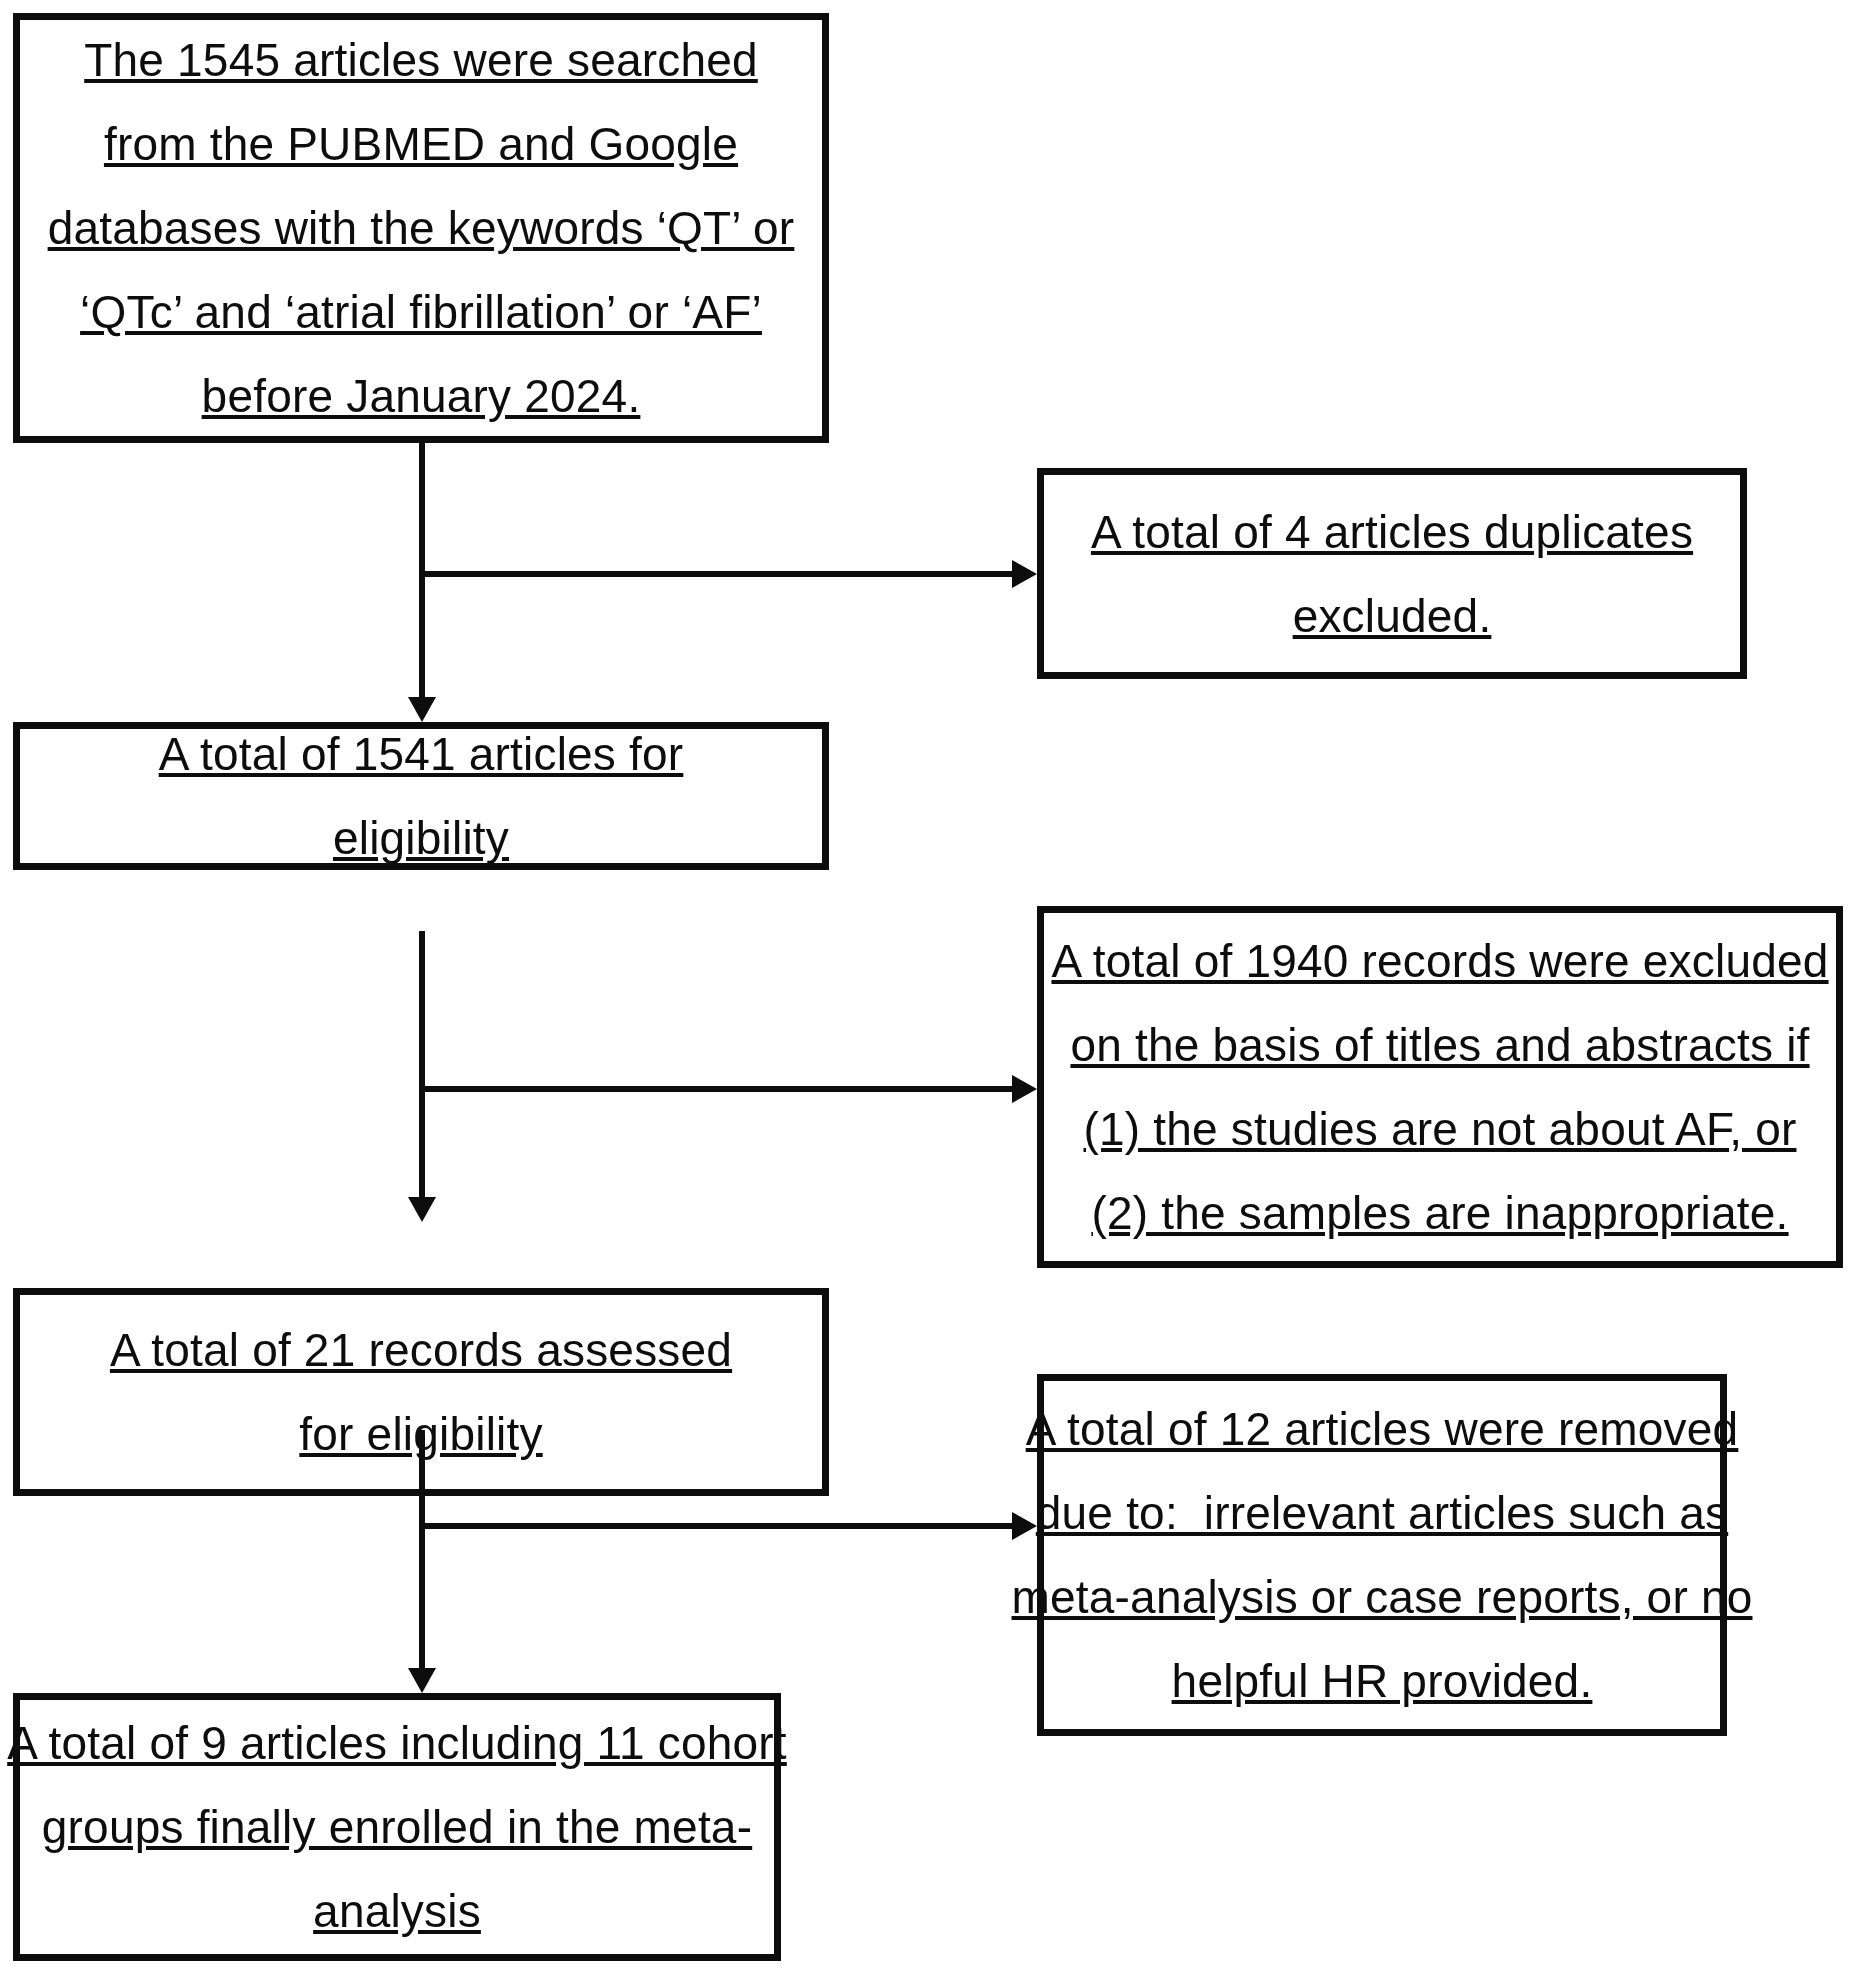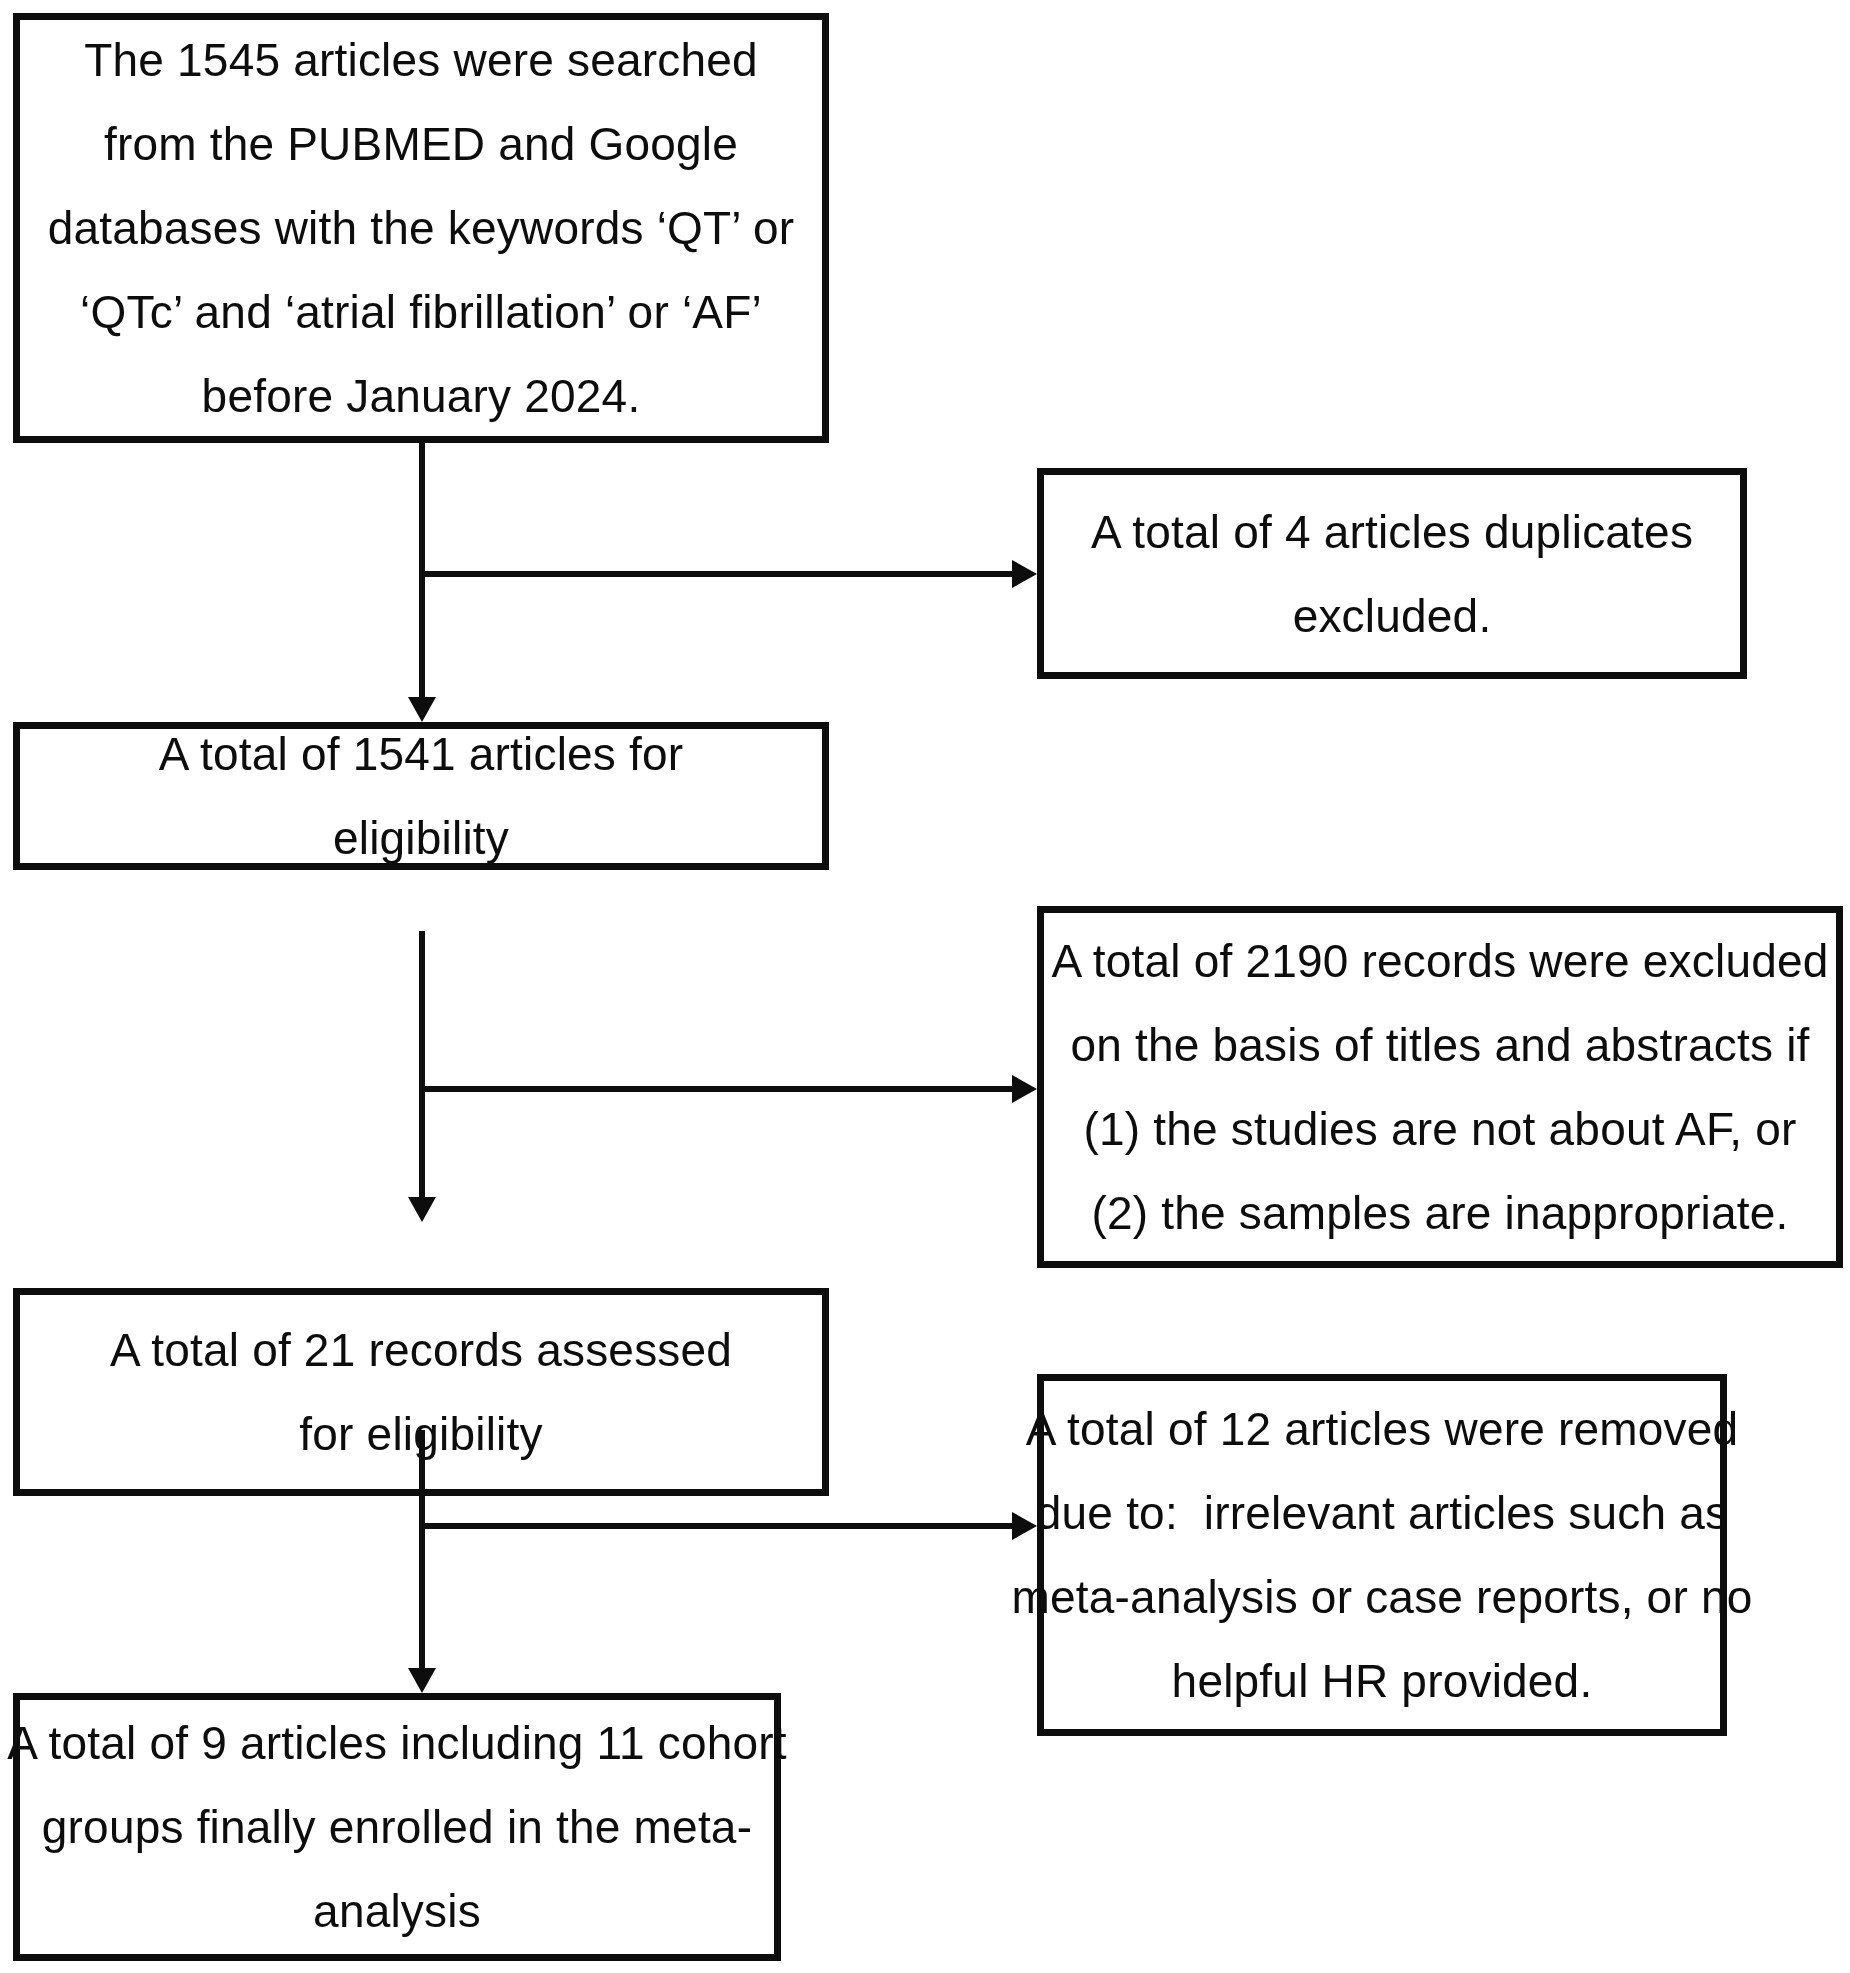--- a/index.html
+++ b/index.html
@@ -22,20 +22,21 @@
     border: 7px solid #0d0d0d;
     background: #ffffff;
     display: flex;
     flex-direction: column;
     justify-content: center;
     align-items: center;
     text-align: center;
     font-size: 46px;
     line-height: 84px;
     letter-spacing: 0.2px;
+    text-decoration: underline;
   }
   .box .tline {
     white-space: nowrap;
   }
   .vline {
     position: absolute;
     width: 6px;
     background: #0d0d0d;
   }
   .hline {
@@ -104,21 +105,21 @@
     <div class="tline">A total of 4 articles duplicates</div>
     <div class="tline">excluded.</div>
   </div>
 
   <div class="box box-evaluation">
     <div class="tline">A total of 1541 articles for</div>
     <div class="tline">eligibility</div>
   </div>
 
   <div class="box box-screening">
-    <div class="tline">A total of 2190 records were excluded</div>
+    <div class="tline">A total of 1940 records were excluded</div>
     <div class="tline">on the basis of titles and abstracts if</div>
     <div class="tline">(1) the studies are not about AF, or</div>
     <div class="tline">(2) the samples are inappropriate.</div>
   </div>
 
   <div class="box box-eligibility">
     <div class="tline">A total of 21 records assessed</div>
     <div class="tline">for eligibility</div>
   </div>
 

